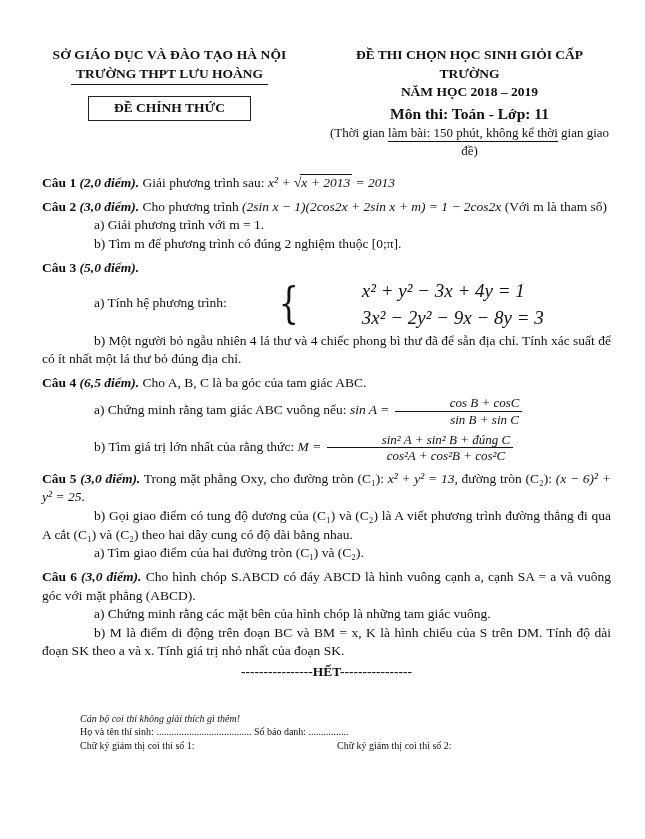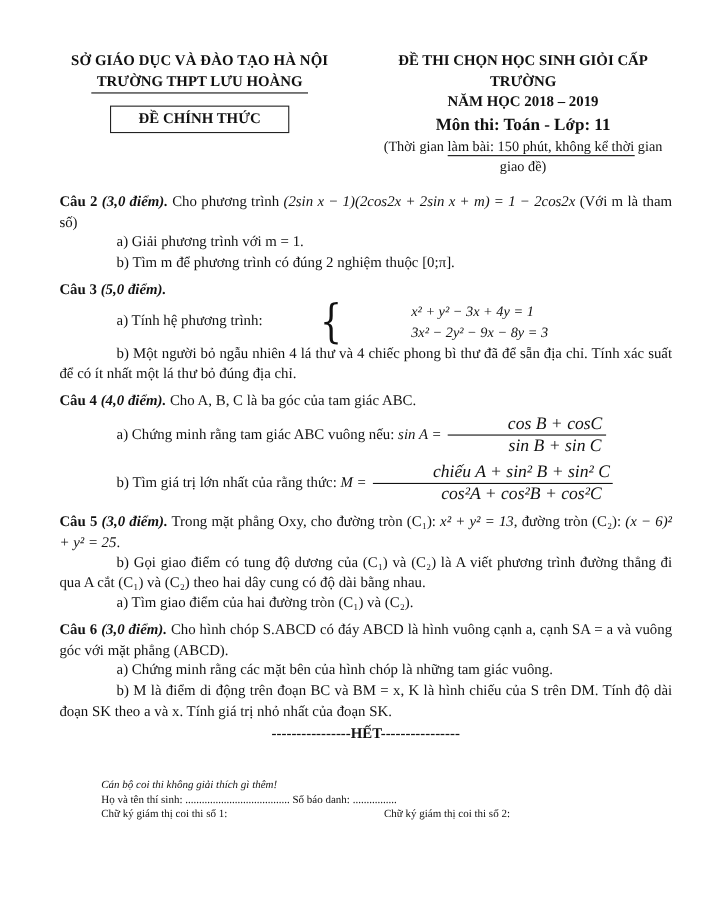--- a/index.html
+++ b/index.html
@@ -1,19 +1,19 @@
 <!DOCTYPE html>
 <html lang="vi"><head>
 <meta charset="utf-8">
 <style>
   html,body{margin:0;padding:0;background:#ffffff;}
   .page{
     width:645px;height:839px;box-sizing:border-box;
     background:#ffffff;color:#111;
-    padding:46px 34px 0 54px;
+    padding:46px 34px 0 42px;
     font-family:"Liberation Serif","DejaVu Serif",serif;
     font-size:13.5px;line-height:1.38;
     overflow:hidden;
   }
   
   .hdr{display:flex;}
   .hdr-left{width:255px;text-align:center;flex-shrink:0;}
   .hdr-right{flex:1;text-align:center;margin-left:31px;}
   .hdr-dept{font-weight:bold;letter-spacing:.1px;}
   .hdr-school{font-weight:bold;display:inline-block;border-bottom:1.3px solid #111;padding:0 5px 1px 5px;}
@@ -29,29 +29,29 @@
   .qhead{font-weight:bold;}
   .qpts{font-weight:bold;font-style:italic;}
   .qstart{margin-top:5px;}
   .indent{text-indent:52px;}
   .math{font-style:italic;}
   
   .sqrt-sign{font-style:normal;margin-right:-1px;}
   .sqrt-rad{border-top:1px solid #111;padding:0 2px 0 1px;}
   
   .frac{display:inline-flex;flex-direction:column;text-align:center;vertical-align:middle;
-        font-size:16px;line-height:1.2;margin:1px 2px;}
+        font-size:13px;line-height:1.2;margin:1px 2px;}
   .frac .num{border-bottom:1px solid #111;padding:0 3px;}
   .frac .den{padding:0 3px;}
   .frac-line{margin-top:2px;margin-bottom:2px;}
   
   .system{display:inline-flex;align-items:center;vertical-align:middle;margin:1px 0;}
   .brace{font-size:42px;font-weight:200;line-height:38px;font-family:"DejaVu Serif",serif;
          transform:scaleX(.75);display:inline-block;margin-right:1px;}
-  .eqs{display:inline-flex;flex-direction:column;gap:1px;font-size:13px;line-height:1.35;}
+  .eqs{display:inline-flex;flex-direction:column;gap:1px;font-size:19px;line-height:1.35;}
   
   .end-line{text-align:center;font-weight:bold;margin-top:2px;}
   .footer{margin-top:30px;padding-left:38px;font-size:10px;}
   .footer-note{font-style:italic;}
   .sig-row{display:flex;}
   .sig-col1{width:257px;}
 </style>
 </head>
 <body>
 
@@ -70,42 +70,43 @@
     <div class="hdr-right">
       <div class="hdr-title">ĐỀ THI CHỌN HỌC SINH GIỎI CẤP TRƯỜNG</div>
       <div class="hdr-year">NĂM HỌC 2018 – 2019</div>
       <div class="hdr-subject">Môn thi: Toán - Lớp: 11</div>
       <div class="hdr-time"><span>(Thời gian </span><span class="u-part">làm bài: 150 phút, không kể thời</span><span> gian giao đề)</span></div>
     </div>
   </div>
 
   <div class="content">
 
+    <p class="para qstart"><span class="qhead">Câu 1</span><span class="qpts"> (2,0 điểm).</span><span> Giải phương trình sau: </span><span class="math"><span>x² + </span><span class="sqrt-sign">√</span><span class="sqrt-rad">x + 2013</span><span> = 2013</span></span></p>
 
     <p class="para qstart"><span class="qhead">Câu 2</span><span class="qpts"> (3,0 điểm).</span><span> Cho phương trình </span><span class="math">(2sin x − 1)(2cos2x + 2sin x + m) = 1 − 2cos2x</span><span> (Với m là tham số)</span></p>
     <p class="para indent">a) Giải phương trình với  m = 1.</p>
     <p class="para indent">b) Tìm m để phương trình có đúng 2 nghiệm thuộc [0;π].</p>
 
     <p class="para qstart"><span class="qhead">Câu 3</span><span class="qpts"> (5,0 điểm).</span></p>
     <p class="para indent"><span>a) Tính hệ phương trình: </span><span class="system">
           <span class="brace">{</span>
           <span class="eqs">
             <span class="math">x² + y² − 3x + 4y = 1</span>
             <span class="math">3x² − 2y² − 9x − 8y = 3</span>
           </span>
         </span></p>
     <p class="para indent">b) Một người bỏ ngẫu nhiên 4 lá thư và 4 chiếc phong bì thư đã để sẵn địa chỉ. Tính xác suất để có ít nhất một lá thư bỏ đúng địa chỉ.</p>
 
-    <p class="para qstart"><span class="qhead">Câu 4</span><span class="qpts"> (4,0 điểm).</span><span> Cho  A, B, C là ba góc của tam giác ABC.</span></p>
+    <p class="para qstart"><span class="qhead">Câu 4</span><span class="qpts"> (6,5 điểm).</span><span> Cho  A, B, C là ba góc của tam giác ABC.</span></p>
     <p class="para indent frac-line"><span>a) Chứng minh rằng tam giác ABC vuông nếu: </span><span class="math">sin A = </span><span class="frac math">
           <span class="num">cos B + cosC</span>
           <span class="den">sin B + sin C</span>
         </span></p>
     <p class="para indent frac-line"><span>b) Tìm giá trị lớn nhất của rằng thức: </span><span class="math">M = </span><span class="frac math">
-          <span class="num">chiếu A + sin² B + sin² C</span>
+          <span class="num">sin² A + sin² B + đúng C</span>
           <span class="den">cos²A + cos²B + cos²C</span>
         </span></p>
 
     <p class="para qstart"><span class="qhead">Câu 5</span><span class="qpts"> (3,0 điểm).</span><span> Trong mặt phẳng Oxy, cho đường tròn (C₁): </span><span class="math">x² + y² = 13</span><span>, đường tròn (C₂): </span><span class="math">(x − 6)² + y² = 25</span><span>.</span></p>
     <p class="para indent">b) Gọi giao điểm có tung độ dương của (C₁) và (C₂) là A viết phương trình đường thẳng đi qua A cắt (C₁) và (C₂) theo hai dây cung có độ dài bằng nhau.</p>
     <p class="para indent">a) Tìm giao điểm của hai đường tròn (C₁) và (C₂).</p>
 
     <p class="para qstart"><span class="qhead">Câu 6</span><span class="qpts"> (3,0 điểm).</span><span> Cho hình chóp S.ABCD có đáy ABCD là hình vuông cạnh a, cạnh SA = a và vuông góc với mặt phẳng (ABCD).</span></p>
     <p class="para indent">a) Chứng minh rằng các mặt bên của hình chóp là những tam giác vuông.</p>
     <p class="para indent">b) M là điểm di động trên đoạn BC và BM = x, K là hình chiếu của S trên DM. Tính độ dài đoạn SK theo a và x. Tính giá trị nhỏ nhất của đoạn SK.</p>

